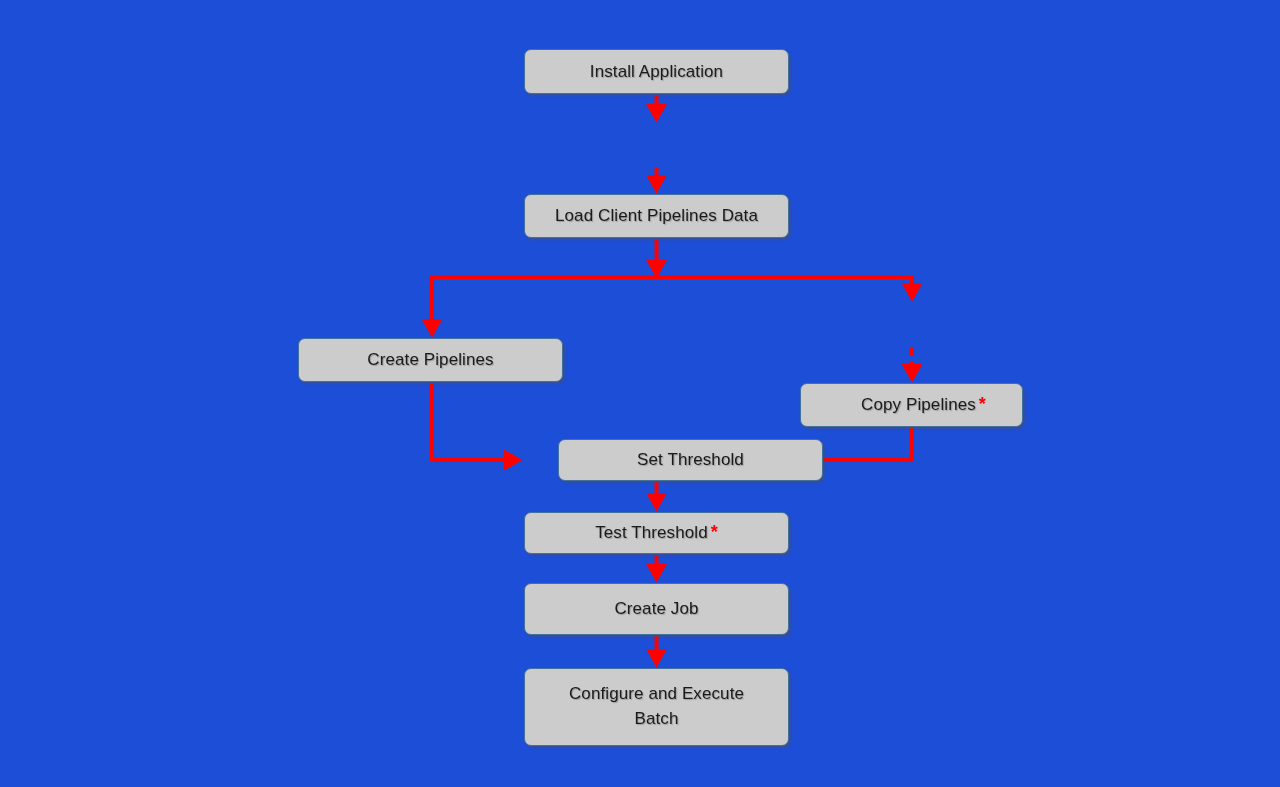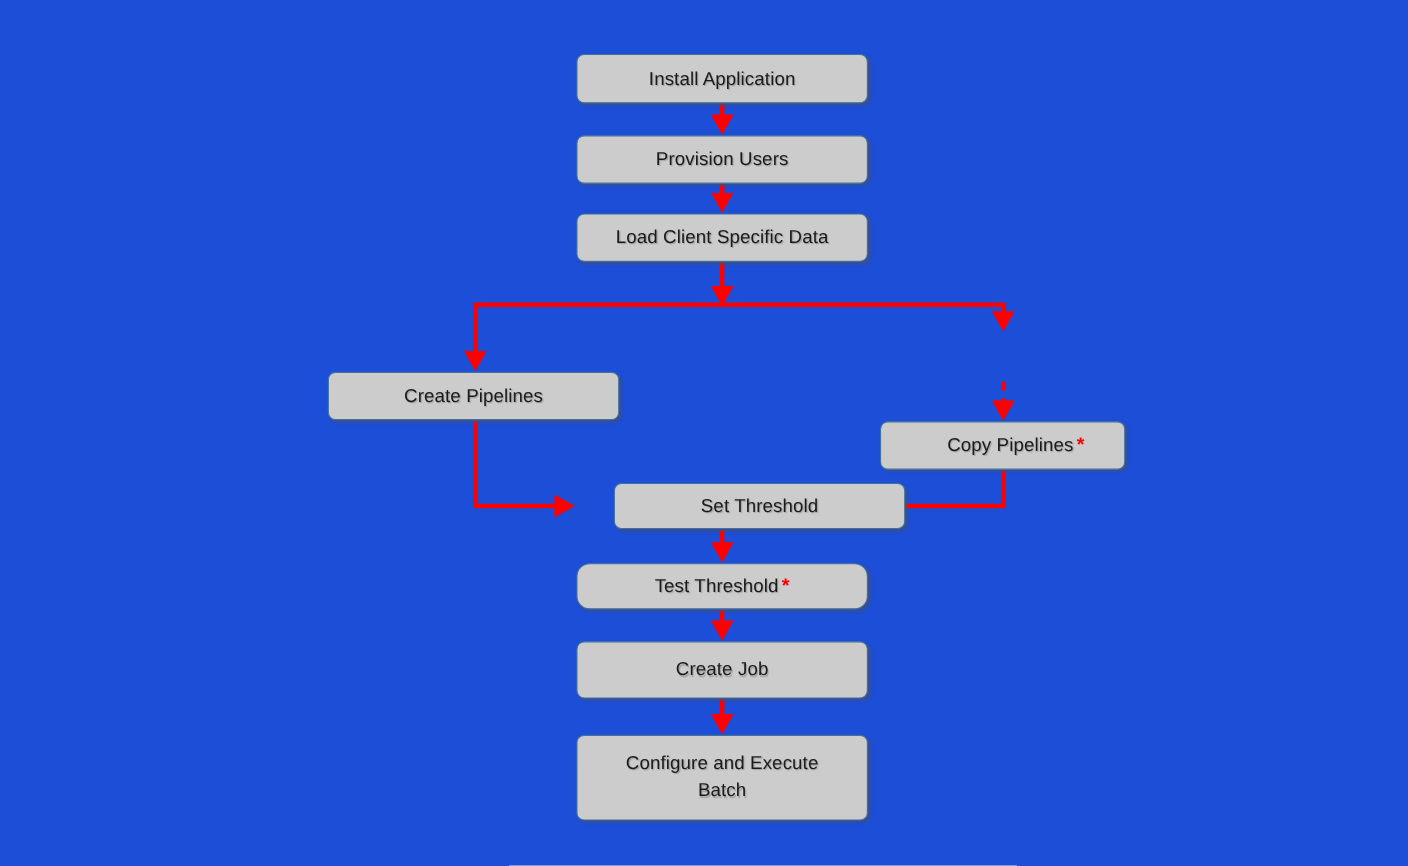--- a/index.html
+++ b/index.html
@@ -88,44 +88,41 @@
 
     <g stroke="#ff0000" stroke-width="4" fill="none">
       <path d="M430,277 L914,277"></path>
     </g>
   </svg>
 
   <div class="node" style="left:524px; top:49px; width:265px; height:45px;">
     <span class="label-wrap">Install Application</span>
   </div>
 
-  <div class="node" style="left:524px; top:123px; width:265px; height:44px;">
-    <span class="label-wrap">Provision Users</span>
-  </div>
 
   <div class="node" style="left:524px; top:194px; width:265px; height:44px;">
-    <span class="label-wrap">Load Client Specific Data</span>
+    <span class="label-wrap">Load Client Pipelines Data</span>
   </div>
 
   <div class="node" style="left:298px; top:338px; width:265px; height:44px;">
     <span class="label-wrap">Create Pipelines</span>
   </div>
 
 
   <div class="node" style="left:800px; top:383px; width:223px; height:44px;padding-left:24px;">
     <span class="label-wrap">
       <span>Copy Pipelines</span><span class="star">*</span>
     </span>
   </div>
 
   <div class="node" style="left:524px; top:439px; width:265px; height:42px;margin-left:34px;">
     <span class="label-wrap">Set Threshold</span>
   </div>
 
-  <div class="node" style="left:524px; top:512px; width:265px; height:42px;border-radius:12px;">
+  <div class="node" style="left:524px; top:512px; width:265px; height:42px;">
     <span class="label-wrap">
       <span>Test Threshold</span><span class="star">*</span>
     </span>
   </div>
 
   <div class="node node-two-line" style="left:524px; top:668px; width:265px; height:78px;">
     <span class="label-wrap" style="white-space:pre-line;">Configure and Execute
 Batch</span>
   </div>
 

